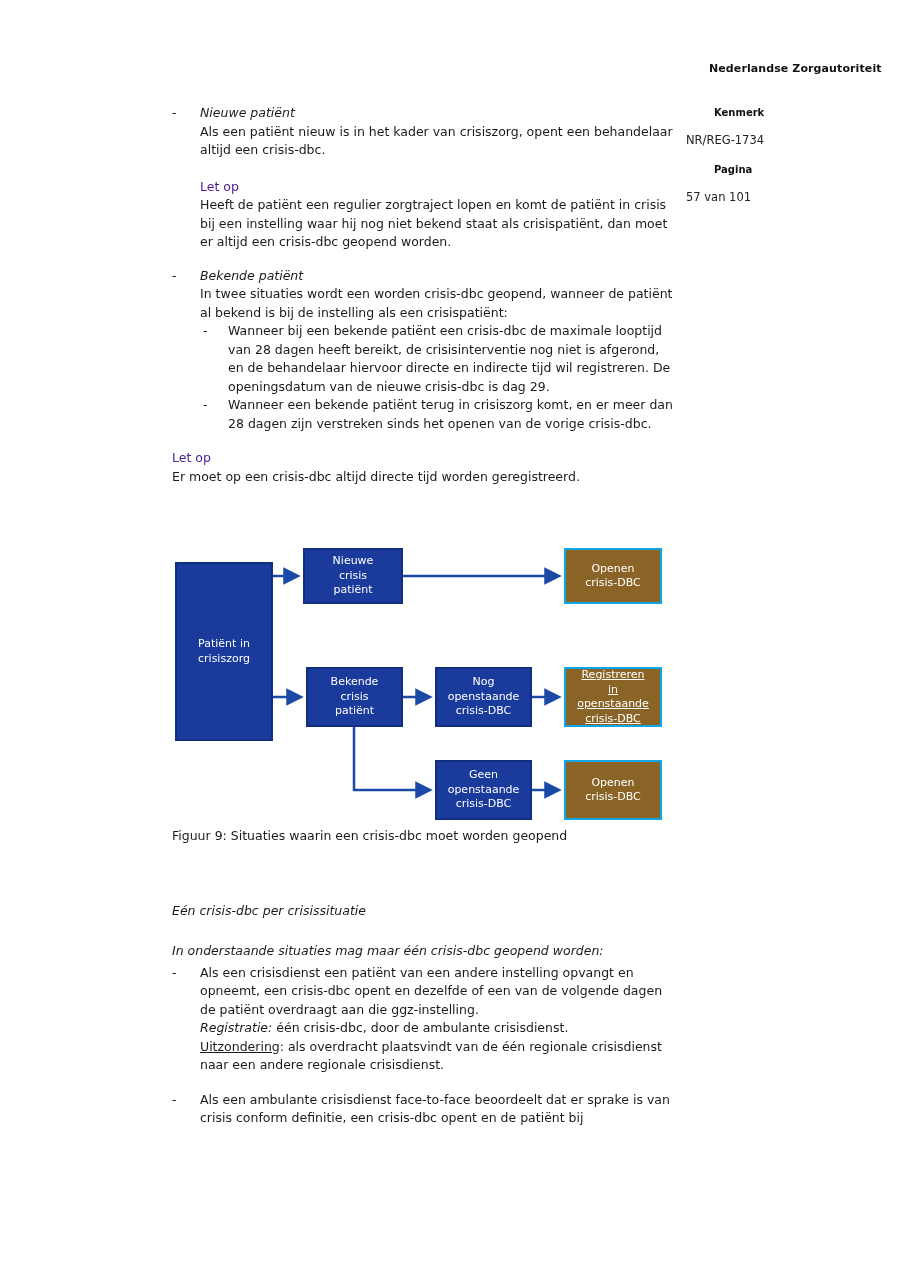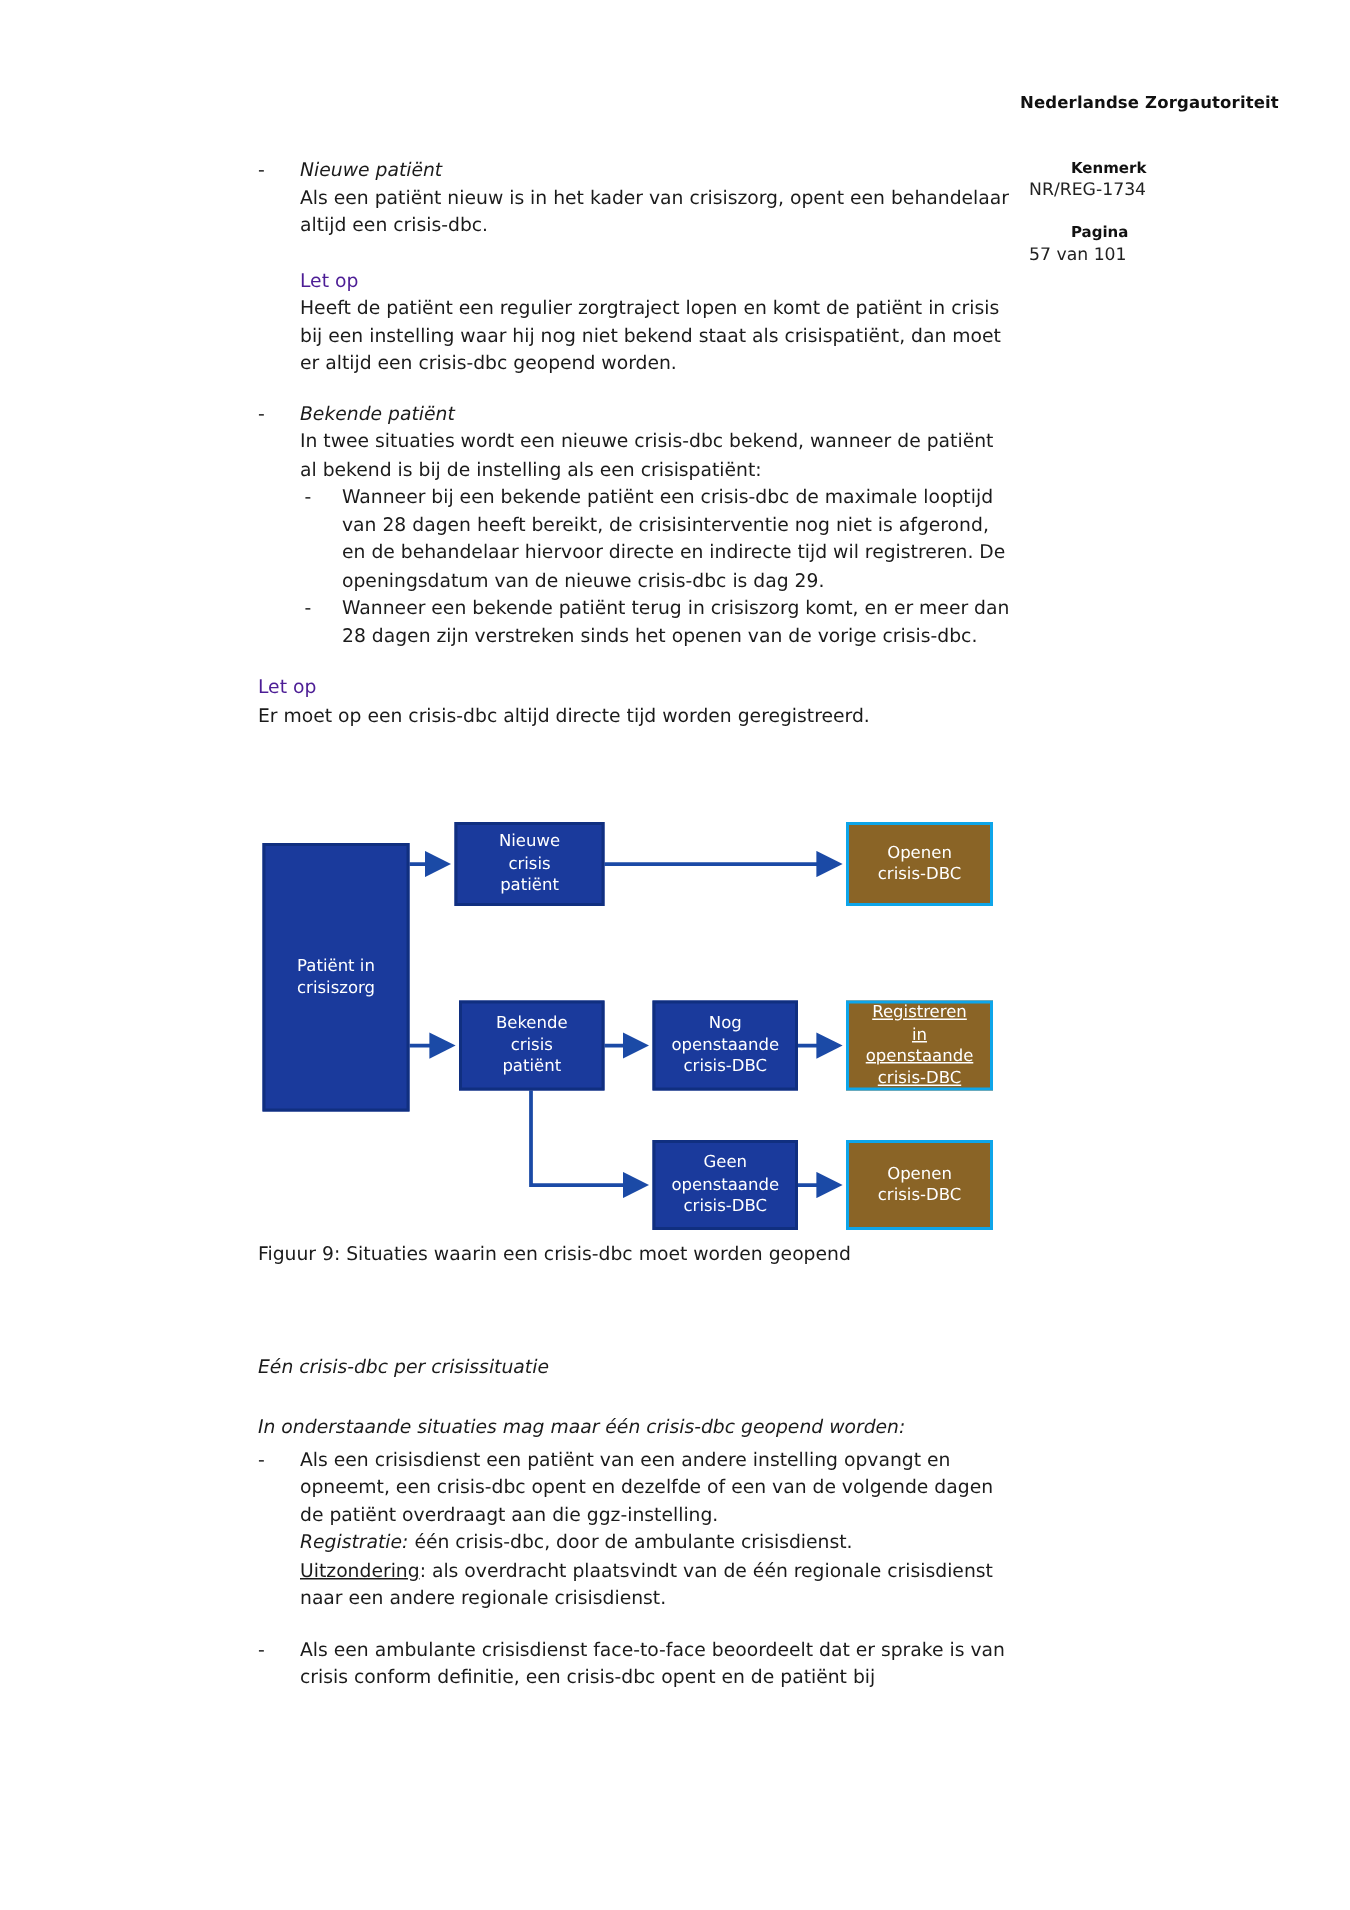--- a/index.html
+++ b/index.html
@@ -9,27 +9,27 @@
     width: 900px;
     height: 1273px;
     background: #ffffff;
     font-family: "DejaVu Sans", "Liberation Sans", sans-serif;
     color: #1b1b1b;
     overflow: hidden;
   }
   
   .org-name {
     position: absolute;
-    left: 680px; top: 62px;
+    left: 709px; top: 62px;
     font-size: 11px; font-weight: bold; color: #111;
     letter-spacing: 0.1px;
   }
   .sidebar { position: absolute; left: 686px; top: 107px; width: 190px; }
   .side-label { font-size: 10px; font-weight: bold; color: #111; margin-left: 28px; }
-  .side-value { font-size: 11.5px; margin-top: 1px; color: #222; }
+  .side-value { font-size: 11.5px; margin-top: 15px; color: #222; }
   .side-group + .side-group { margin-top: 17px; }
   
   .content {
     position: absolute;
     left: 172px; top: 101px;
     width: 502px;
     font-size: 12.5px;
     line-height: 18.5px;
   }
   .italic { font-style: italic; }
@@ -101,21 +101,21 @@
 
     <div class="indent mt18">
       <div class="letop-label">Let op</div>
       <div>Heeft de patiënt een regulier zorgtraject lopen en komt de patiënt in crisis bij een instelling waar hij nog niet bekend staat als crisispatiënt, dan moet er altijd een crisis-dbc geopend worden.</div>
     </div>
 
     <div class="b-item mt15">
       <div class="b-dash">-</div>
       <div class="b-body">
         <div class="italic">Bekende patiënt</div>
-        <div>In twee situaties wordt een nieuwe crisis-dbc bekend, wanneer de patiënt al bekend is bij de instelling als een crisispatiënt:</div>
+        <div>In twee situaties wordt een worden crisis-dbc geopend, wanneer de patiënt al bekend is bij de instelling als een crisispatiënt:</div>
       </div>
     </div>
     <div class="sub-item">
       <div class="sub-dash">-</div>
       <div class="b-body">Wanneer bij een bekende patiënt een crisis-dbc de maximale looptijd van 28 dagen heeft bereikt, de crisisinterventie nog niet is afgerond, en de behandelaar hiervoor directe en indirecte tijd wil registreren. De openingsdatum van de nieuwe crisis-dbc is dag 29.</div>
     </div>
     <div class="sub-item">
       <div class="sub-dash">-</div>
       <div class="b-body">Wanneer een bekende patiënt terug in crisiszorg komt, en er meer dan 28 dagen zijn verstreken sinds het openen van de vorige crisis-dbc.</div>
     </div>

